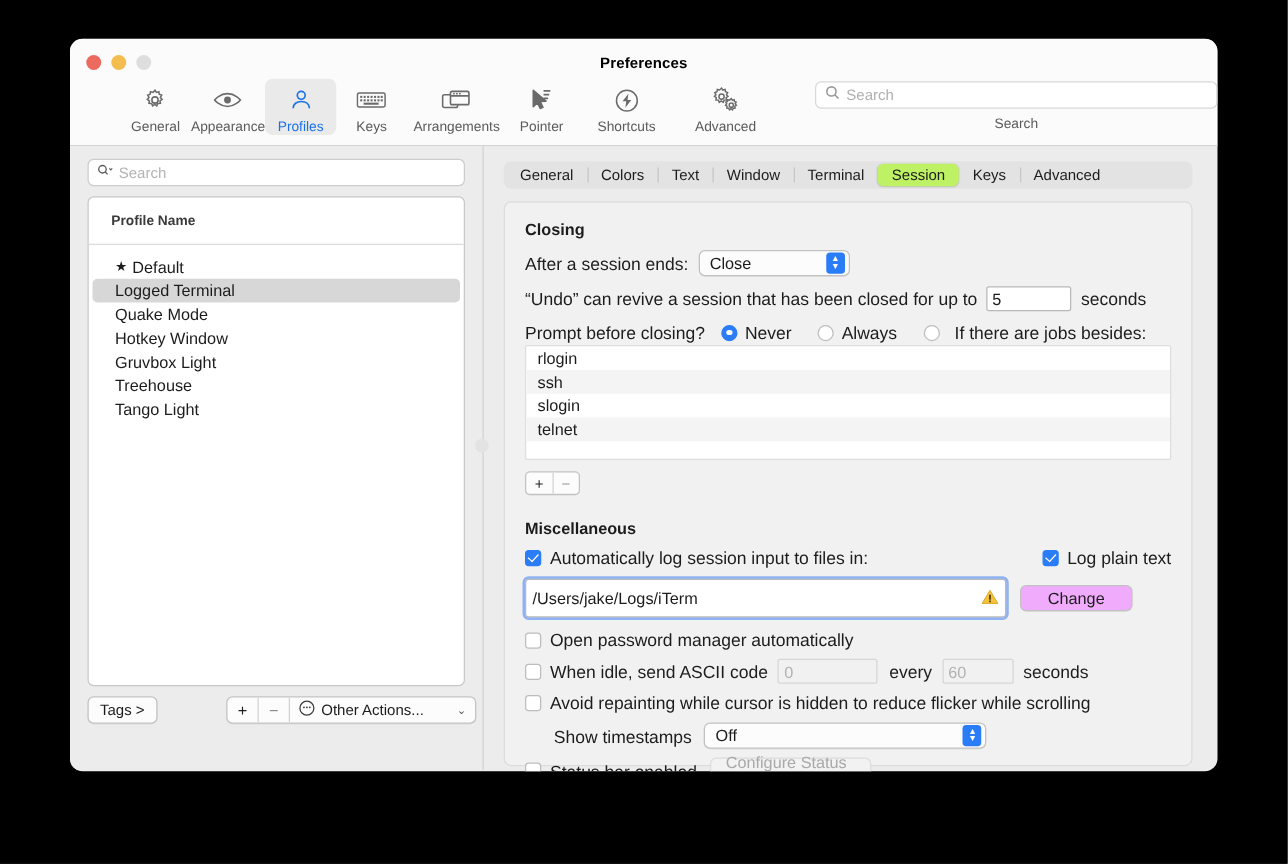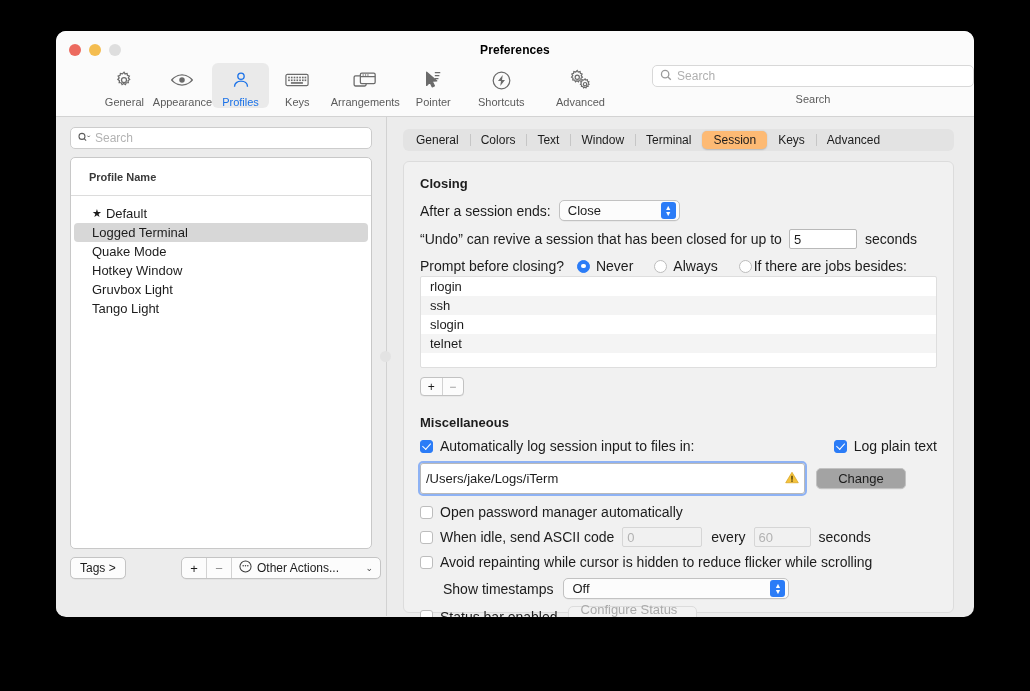--- a/index.html
+++ b/index.html
@@ -192,21 +192,21 @@
     display: flex; align-items: center;
     font-size: 12px; color: #1c1c1c;
     border-radius: 5px;
     position: relative;
   }
   .tab + .tab::before {
     content: ""; position: absolute; left: 0; top: 3px;
     height: 12px; width: 1px; background: #c6c6c6;
   }
   .tab.sel {
-    background: #fdba74;
+    background: #bef264;
     box-shadow: 0 0.5px 1.5px rgba(0,0,0,0.18);
   }
   .tab.sel::before, .tab.sel + .tab::before { background: transparent; }
 
   .panel {
     margin-top: 10px;
     width: 551px; height: 452px;
     background: #f1f1f1;
     border: 1px solid #dcdcdc;
     border-radius: 6px;
@@ -314,21 +314,21 @@
     border: 1px solid #b9b9b9;
     border-radius: 3px;
     outline: 2.5px solid rgba(60,125,245,0.55);
     display: flex; align-items: center;
     padding: 0 5px;
     font-size: 13px; color: #1c1c1c;
     justify-content: space-between;
   }
   .btn {
     height: 21px; padding: 0 12px;
-    background: #a3a3a3;
+    background: #f0abfc;
     border: 1px solid #c2c2c2;
     border-radius: 5px;
     font-size: 13px; color: #1c1c1c;
     display: flex; align-items: center; justify-content: center;
     box-shadow: 0 0.5px 0.5px rgba(0,0,0,0.07);
   }
   .btn.dis {
     color: #a9a9a9;
     background: #f2f2f2;
     border-color: #dcdcdc;
@@ -499,20 +499,23 @@
             <span>Logged Terminal</span>
           </div>
           <div class="prow">
             <span>Quake Mode</span>
           </div>
           <div class="prow">
             <span>Hotkey Window</span>
           </div>
           <div class="prow">
             <span>Gruvbox Light</span>
+          </div>
+          <div class="prow">
+            <span>Treehouse</span>
           </div>
           <div class="prow">
             <span>Tango Light</span>
           </div>
         </div>
       </div>
 
       <div class="side-foot">
         <div class="btn-tags">Tags &gt;</div>
         <div class="seg">
@@ -577,21 +580,21 @@
           <span class="lbl" style="margin-left:8px;">seconds</span>
         </div>
 
         <div class="row" style="margin-top:9px;">
           <span class="lbl">Prompt before closing?</span>
           <span class="radio on" style="margin-left:13px;"></span>
           <span class="lbl" style="margin-left:6px;">Never</span>
           <span class="radio" style="margin-left:21px;"></span>
           <span class="lbl" style="margin-left:6px;">Always</span>
           <span class="radio" style="margin-left:21px;"></span>
-          <span class="lbl" style="margin-left:2px;">If there are jobs besides:</span>
+          <span class="lbl" style="margin-left:12px;">If there are jobs besides:</span>
         </div>
 
         <div class="jobs" style="margin-top:2px; height:92px;">
           <div class="job">rlogin</div>
           <div class="job">ssh</div>
           <div class="job">slogin</div>
           <div class="job">telnet</div>
           <div class="job"></div>
         </div>
 

